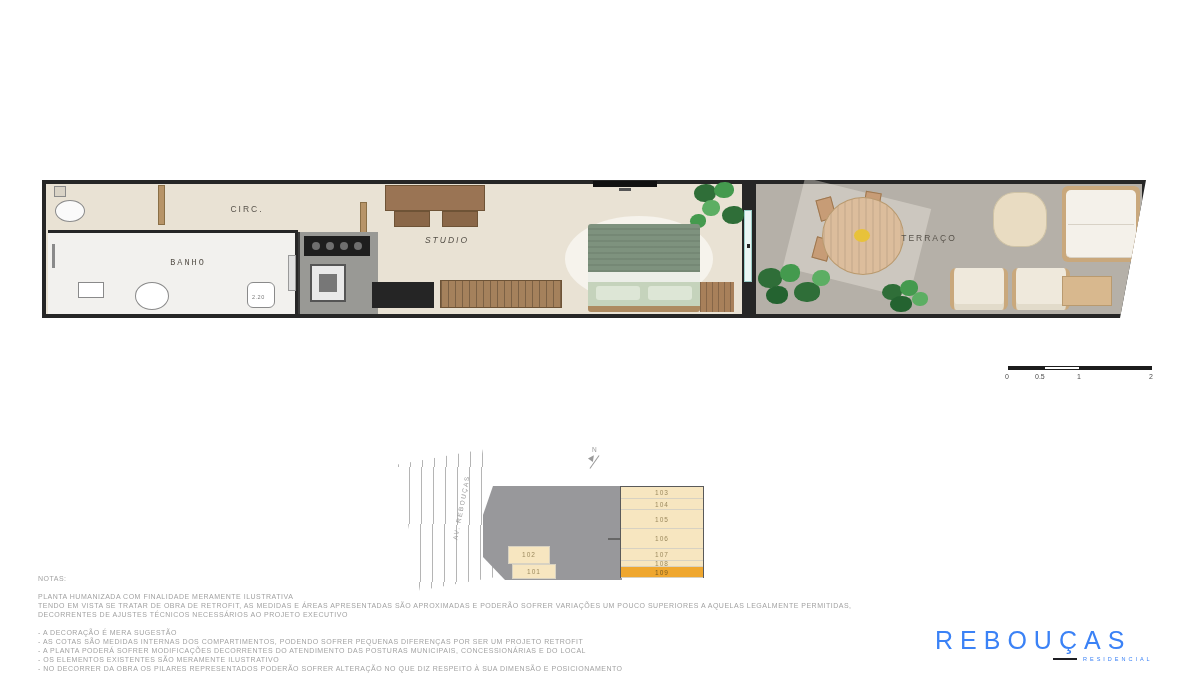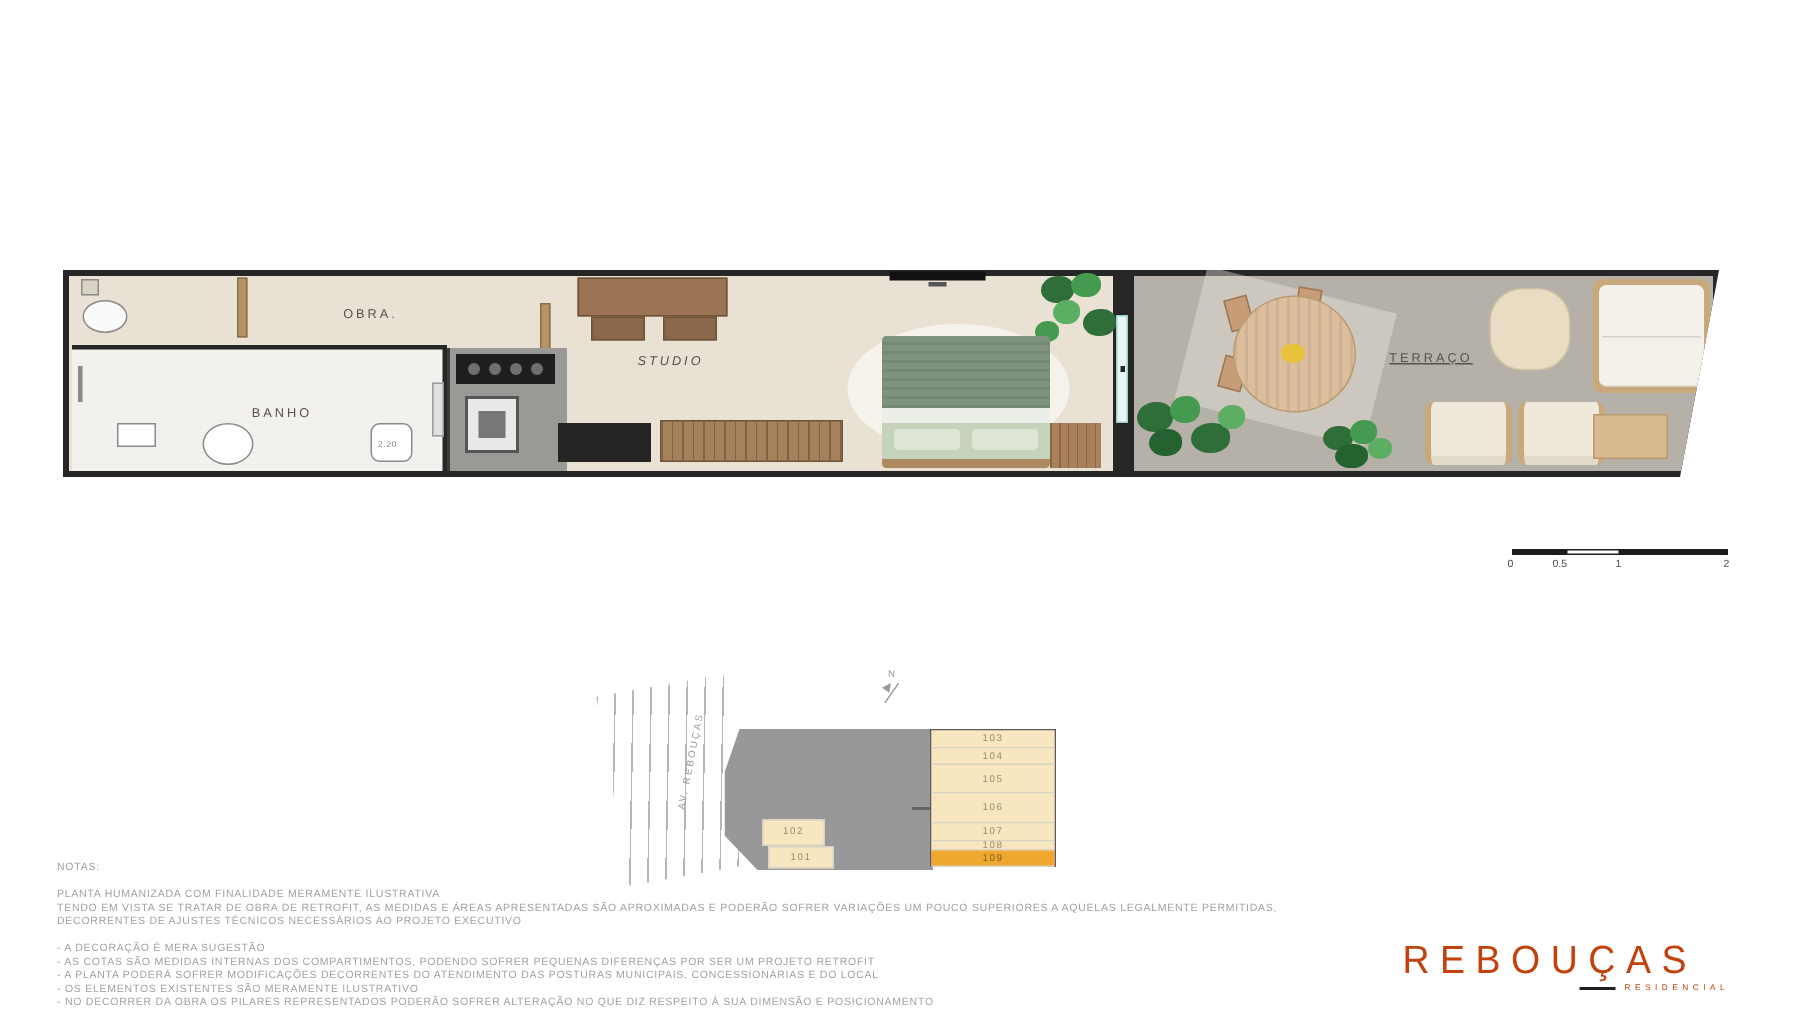--- a/index.html
+++ b/index.html
@@ -91,21 +91,21 @@
   .unitcol{left:212px;top:40px;width:84px;height:92px;border:1px solid #5a5a5a;background:#f7e6c0;}
   .ucell{left:0;width:82px;background:#f7e6c0;border-bottom:1px solid #d8d2c2;
      font-size:6.5px;color:#9c8a5e;text-align:center;letter-spacing:1px;}
   .ucell.hot{background:#efa72f;color:#7c5d20;}
   .lcell{width:42px;height:18px;background:#f7e6c0;border:1px solid #d8d2c2;
      font-size:6.5px;color:#9c8a5e;text-align:center;letter-spacing:1px;line-height:16px;}
   
   .notes{left:38px;top:574px;font-size:7px;line-height:9px;letter-spacing:.5px;color:#a2a2a2;}
   .notes .gap{height:9px;}
   
-  .logo{left:935px;top:626px;width:240px;height:42px;color:#c2410c;}
+  .logo{left:935px;top:626px;width:240px;height:42px;color:#3b82f6;}
   .logo .word{position:absolute;left:0;top:0;font-size:25px;letter-spacing:7px;transform:scaleY(1.05);
      font-weight:400;}
   .logo .bar{position:absolute;left:118px;top:32px;width:24px;height:2px;background:#1f1f23;}
   .logo .sub{position:absolute;left:148px;top:30px;font-size:5.5px;letter-spacing:3px;}
 </style>
 </head>
 <body>
 
 <div class="canvas">
 
@@ -117,24 +117,24 @@
     <div class="washer"></div>
     <div class="door" style="left:116px;top:5px;height:40px;"></div>
     <div class="door" style="left:318px;top:22px;height:42px;"></div>
 
     <div class="bath"></div>
     <div class="grabbar"></div>
     <div class="sink"></div>
     <div class="toilet"></div>
     <div class="bidet"></div>
     <div class="shower-panel"></div>
-    <div class="room-label" style="left:86px;top:90px;width:120px;">BANHO</div>
+    <div class="room-label" style="left:86px;top:78px;width:120px;font-family:Liberation Mono, monospace;">BANHO</div>
     <div class="room-label" style="left:210px;top:114px;font-size:5.5px;letter-spacing:.5px;color:#7a7a7a;">2.20</div>
 
-    <div class="room-label" style="left:160px;top:24px;width:90px;">OBRA.</div>
+    <div class="room-label" style="left:160px;top:24px;width:90px;">CIRC.</div>
 
     <div class="kitchen"></div>
     <div class="cooktop">
       <i style="left:8px;"></i>
         <i style="left:22px;"></i>
       <i style="left:36px;"></i>
         <i style="left:50px;"></i>
     </div>
     <div class="oven">
         <i></i>
@@ -172,21 +172,21 @@
         <i></i>
       </div>
 
     <div class="ter-rug"></div>
     <div class="t-chair" style="left:776px;top:18px;transform:rotate(-15deg);"></div>
     <div class="t-chair" style="left:772px;top:58px;transform:rotate(15deg);"></div>
     <div class="t-chair" style="left:822px;top:12px;transform:rotate(10deg);"></div>
     <div class="t-chair" style="left:826px;top:62px;transform:rotate(-12deg);"></div>
     <div class="round-table"></div>
     <div class="fruit"></div>
-    <div class="room-label" style="left:870px;top:53px;width:84px;text-decoration:underline;">TERRAÇO</div>
+    <div class="room-label" style="left:845px;top:53px;width:84px;">TERRAÇO</div>
     <div class="pouf"></div>
     <div class="sofa">
         <i></i>
         <em></em>
       </div>
     <div class="armchair" style="left:908px;"></div>
     <div class="armchair" style="left:970px;"></div>
     <div class="coffee"></div>
 
     <div>

